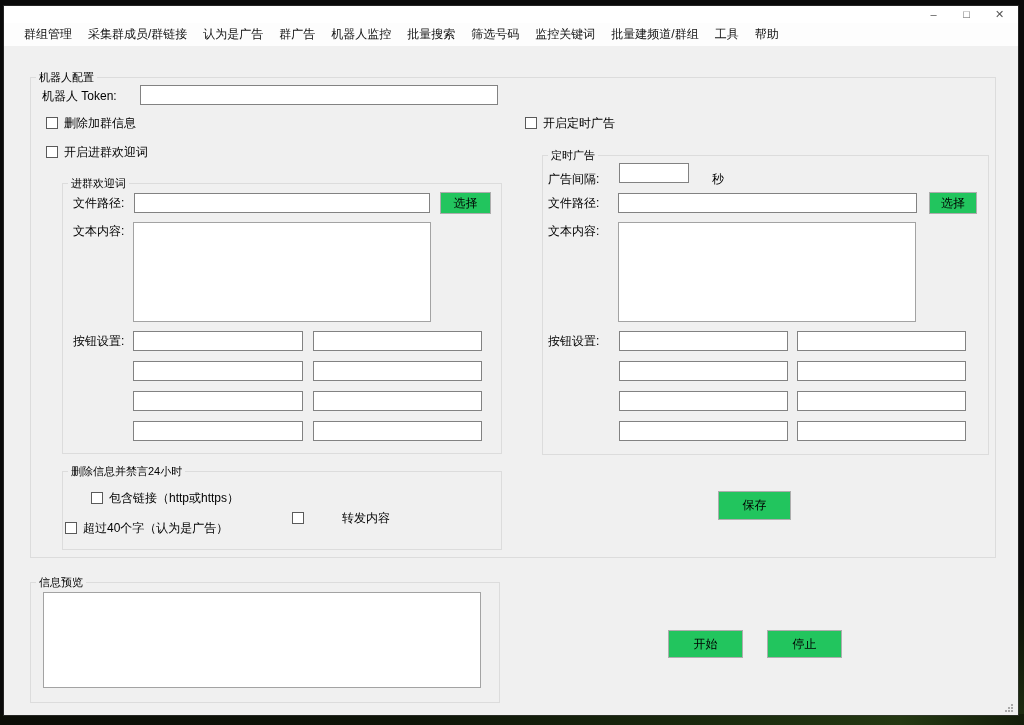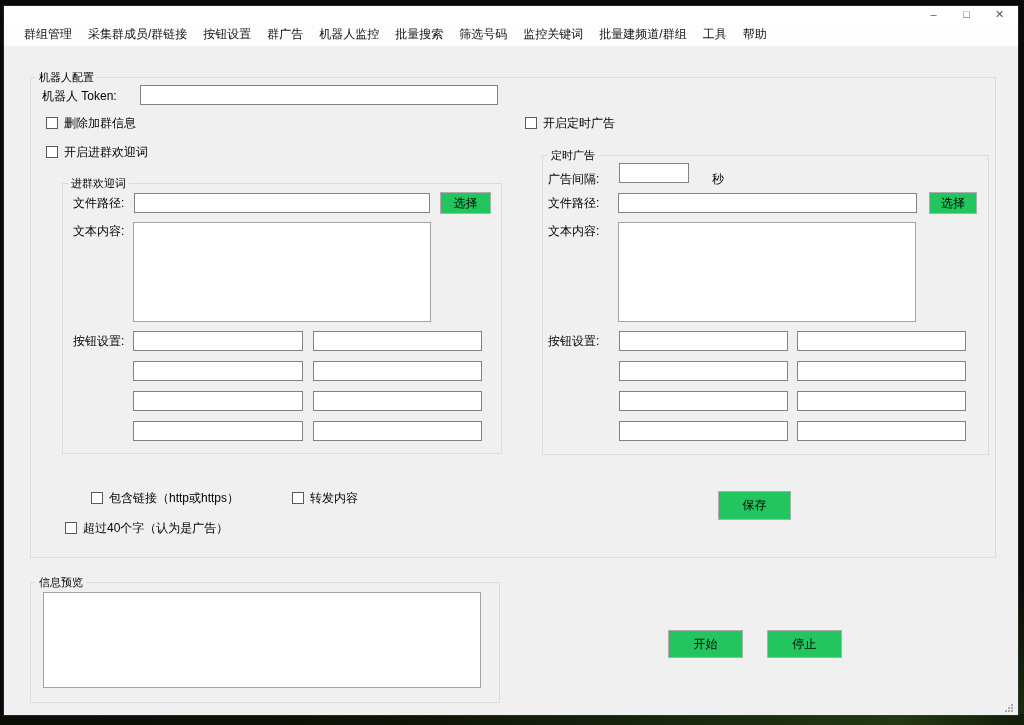--- a/index.html
+++ b/index.html
@@ -80,21 +80,21 @@
       <div class="win-controls">
         <span class="wc">–</span>
         <span class="wc">□</span>
         <span class="wc">✕</span>
       </div>
     </div>
 
     <div class="menubar">
       <span class="menu-item">群组管理</span>
       <span class="menu-item">采集群成员/群链接</span>
-      <span class="menu-item">按钮设置</span>
+      <span class="menu-item">认为是广告</span>
       <span class="menu-item">群广告</span>
       <span class="menu-item">机器人监控</span>
       <span class="menu-item">批量搜索</span>
       <span class="menu-item">筛选号码</span>
       <span class="menu-item">监控关键词</span>
       <span class="menu-item">批量建频道/群组</span>
       <span class="menu-item">工具</span>
       <span class="menu-item">帮助</span>
     </div>
 
@@ -129,26 +129,29 @@
     <span class="lbl" style="left:69px; top:328px;">按钮设置:</span>
     <input class="tb" style="left: 129px; top: 325px; width: 170px; height: 20px;" value="">
     <input class="tb" style="left: 309px; top: 325px; width: 169px; height: 20px;" value="">
     <input class="tb" style="left: 129px; top: 355px; width: 170px; height: 20px;" value="">
     <input class="tb" style="left: 309px; top: 355px; width: 169px; height: 20px;" value="">
     <input class="tb" style="left: 129px; top: 385px; width: 170px; height: 20px;" value="">
     <input class="tb" style="left: 309px; top: 385px; width: 169px; height: 20px;" value="">
     <input class="tb" style="left: 129px; top: 415px; width: 170px; height: 20px;" value="">
     <input class="tb" style="left: 309px; top: 415px; width: 169px; height: 20px;" value="">
 
+    <fieldset style="left:58px; top:458px; width:440px; height:86px;">
+      <legend>删除信息并禁言24小时</legend>
+    </fieldset>
 
     <div class="cbrow" style="left:61px; top:485px;margin-left:26px;">
       <span class="cbbox"></span>
       <span class="cblbl">包含链接（http或https）</span>
     </div>
-    <div class="cbrow" style="left:288px; top:485px;">
+    <div class="cbrow" style="left:288px; top:505px;gap:32px;">
       <span class="cbbox"></span>
       <span class="cblbl">转发内容</span>
     </div>
     <div class="cbrow" style="left:61px; top:515px;">
       <span class="cbbox"></span>
       <span class="cblbl">超过40个字（认为是广告）</span>
     </div>
 
     <div class="cbrow" style="left:521px; top:110px;">
       <span class="cbbox"></span>

